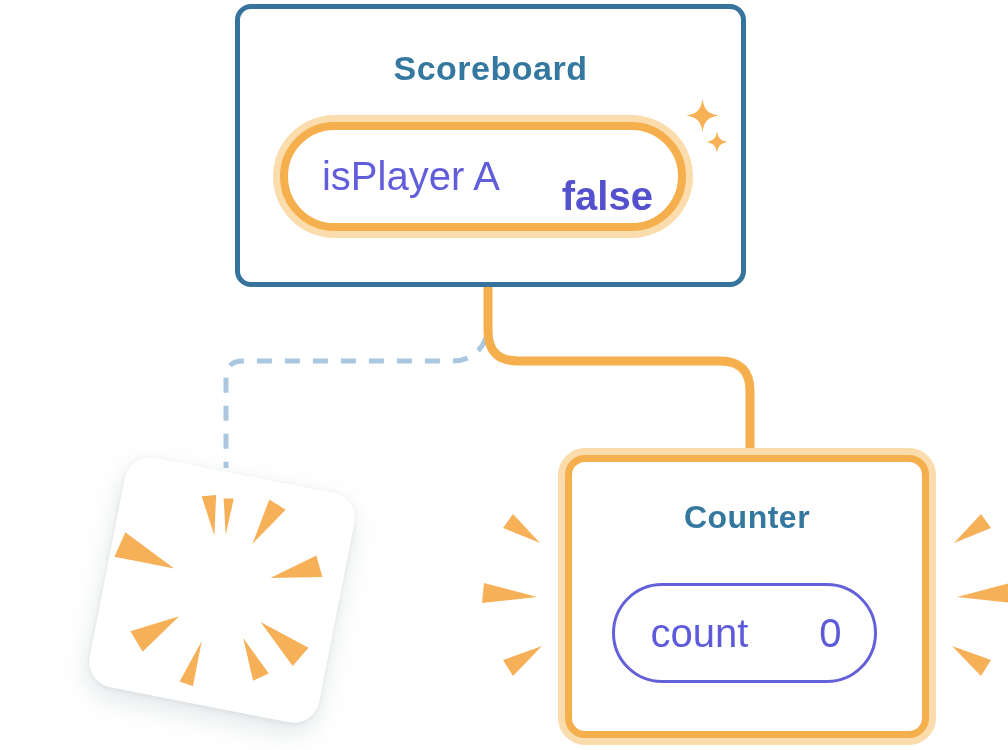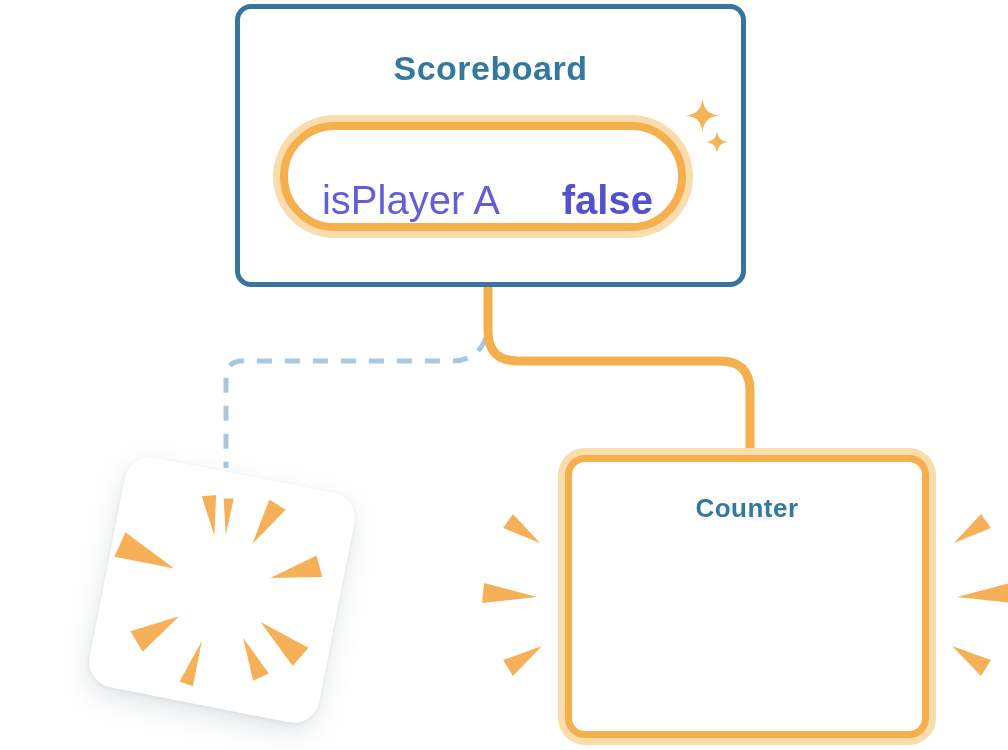--- a/index.html
+++ b/index.html
@@ -14,21 +14,21 @@
     position:absolute; left:235px; top:4px; width:511px; height:283px;
     background:#ffffff; border:5px solid #36749D; border-radius:16px; z-index:2;
   }
   .card-title {
     position:absolute; left:0; right:0; text-align:center;
     color:#35789F; font-weight:700; letter-spacing:.5px;
   }
   .scoreboard-card .card-title { top:40px; font-size:34px; }
 
   .state-pill {
-    position:absolute; display:flex; align-items:flex-end;
+    position:absolute; display:flex; align-items:center;
     background:#ffffff; border-radius:999px;
   }
   .pill-orange {
     left:40px; top:113px; width:406px; height:109px;
     border:8px solid #F5AF4D; box-shadow:0 0 0 7px #FBDCAD;
   }
   .pill-seg { display:flex; align-items:center; justify-content:center; }
   .pill-name  { color:#615DDB; font-size:40px; }
   .pill-value { color:#5450CE; font-size:40px; font-weight:700;margin-top:40px; }
   .pill-orange .pill-seg.left  { width:63.5%; }
@@ -38,21 +38,21 @@
   .sparkle { position:absolute; z-index:3; }
   .sparkle-large { left:686px; top:99px;  width:33px; height:33px; }
   .sparkle-small { left:706px; top:131px; width:22px; height:22px; }
 
   
   .counter-card {
     position:absolute; left:565px; top:455px; width:364px; height:283px;
     background:#ffffff; border:7px solid #F5AF4D; box-shadow:0 0 0 7px #FBDCAD;
     border-radius:20px; z-index:2;
   }
-  .counter-card .card-title { top:31px; font-size:26px; }
+  .counter-card .card-title { top:37px; font-size:32px; }
   .pill-purple {
     left:40px; top:121px; width:265px; height:100px;
     border:3px solid #6360D9;
   }
   .pill-purple .pill-seg.left  { width:66%; }
   .pill-purple .pill-seg.right { width:34%; }
   .pill-purple .pill-name, .pill-purple .pill-value2 { color:#5E5BDB; font-size:40px; font-weight:400; }
   .pill-divider-purple { width:3px; background:#6360D9; }
 
   
@@ -119,15 +119,24 @@
         <polygon points="161,141 201,178 213,157"></polygon>
         <polygon points="147,160 165,200 179,190"></polygon>
         <polygon points="107,171 93,215 107,217"></polygon>
         <polygon points="80,151 35,175 51,193"></polygon>
       </g>
     </svg>
   </div>
 
   <div class="counter-card">
     <div class="card-title">Counter</div>
+    <div class="state-pill pill-purple">
+      <div class="pill-seg left">
+        <span class="pill-name">count</span>
+      </div>
+      <div class="pill-divider-purple"></div>
+      <div class="pill-seg right">
+        <span class="pill-value2">0</span>
+      </div>
+    </div>
   </div>
 
 </div>
 
 </body></html>

